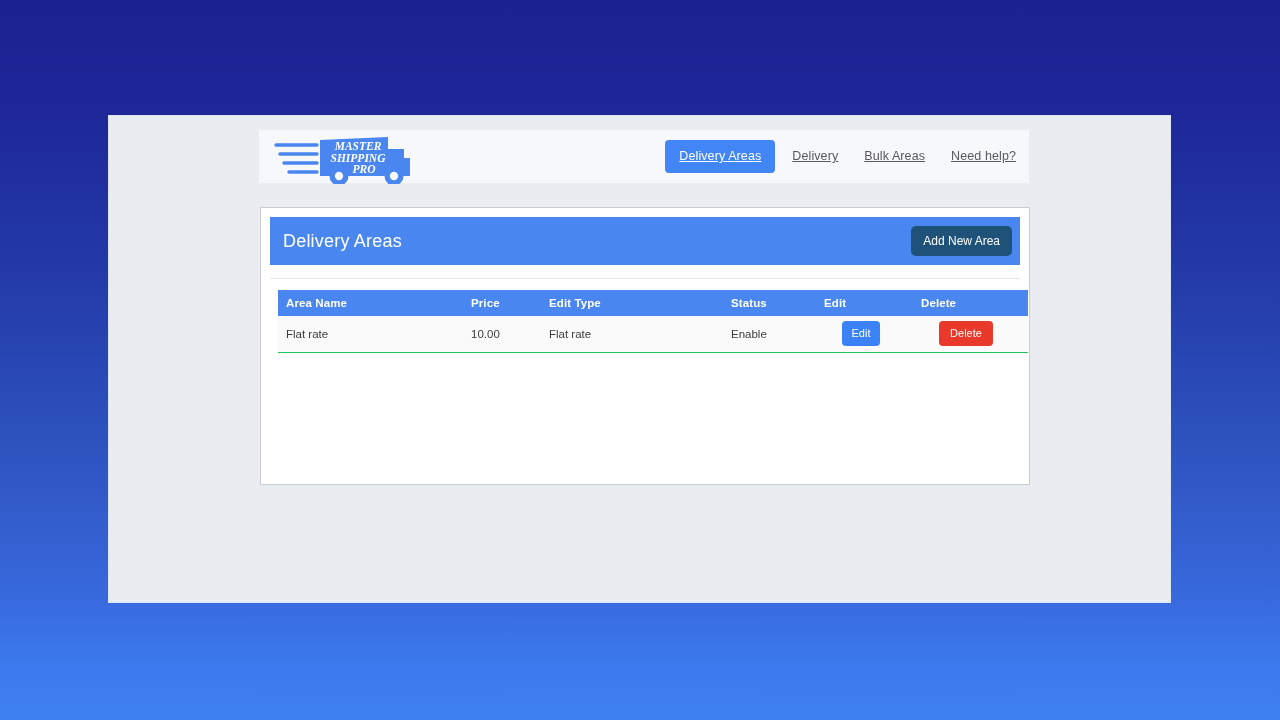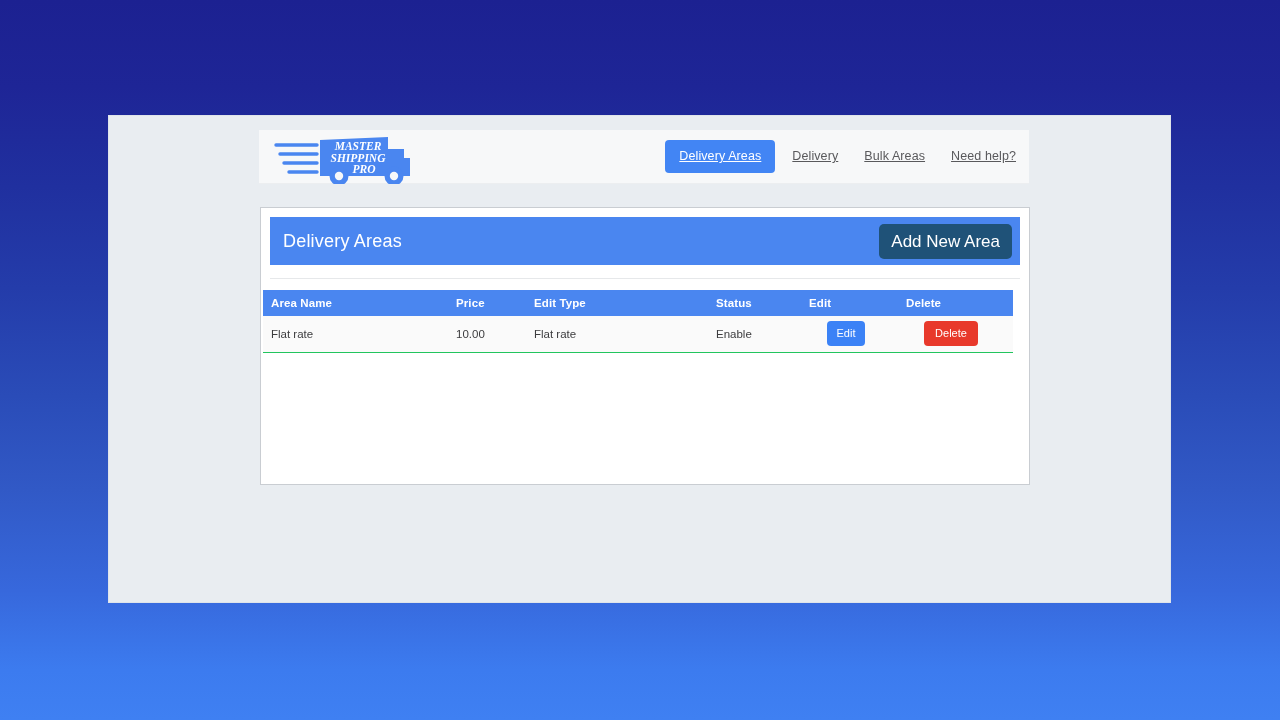--- a/index.html
+++ b/index.html
@@ -107,38 +107,38 @@
     color: #ffffff;
     font-size: 18px;
     font-weight: 400;
     letter-spacing: .2px;
   }
   #add-new-area-button {
     margin-left: auto;
     margin-right: 8px;
     background: #1f5278;
     color: #ffffff;
-    font-size: 17px;
+    font-size: 12px;
     font-family: "Liberation Sans", sans-serif;
     border: none;
     border-radius: 5px;
     padding: 9px 12px;
     cursor: pointer;
     line-height: 1;
   }
 
   #header-divider {
     margin: 13px 9px 0 9px;
     height: 1px;
     background: #e6e8ea;
   }
 
   
   #areas-table {
-    margin: 11px 9px 0 2px;
+    margin: 11px 9px 0 17px;
     width: calc(100% - 18px);
     border-collapse: collapse;
     table-layout: fixed;
   }
   #areas-table thead tr { background: #4a86f0; }
   #areas-table th {
     color: #ffffff;
     font-size: 11.5px;
     font-weight: bold;
     text-align: left;

